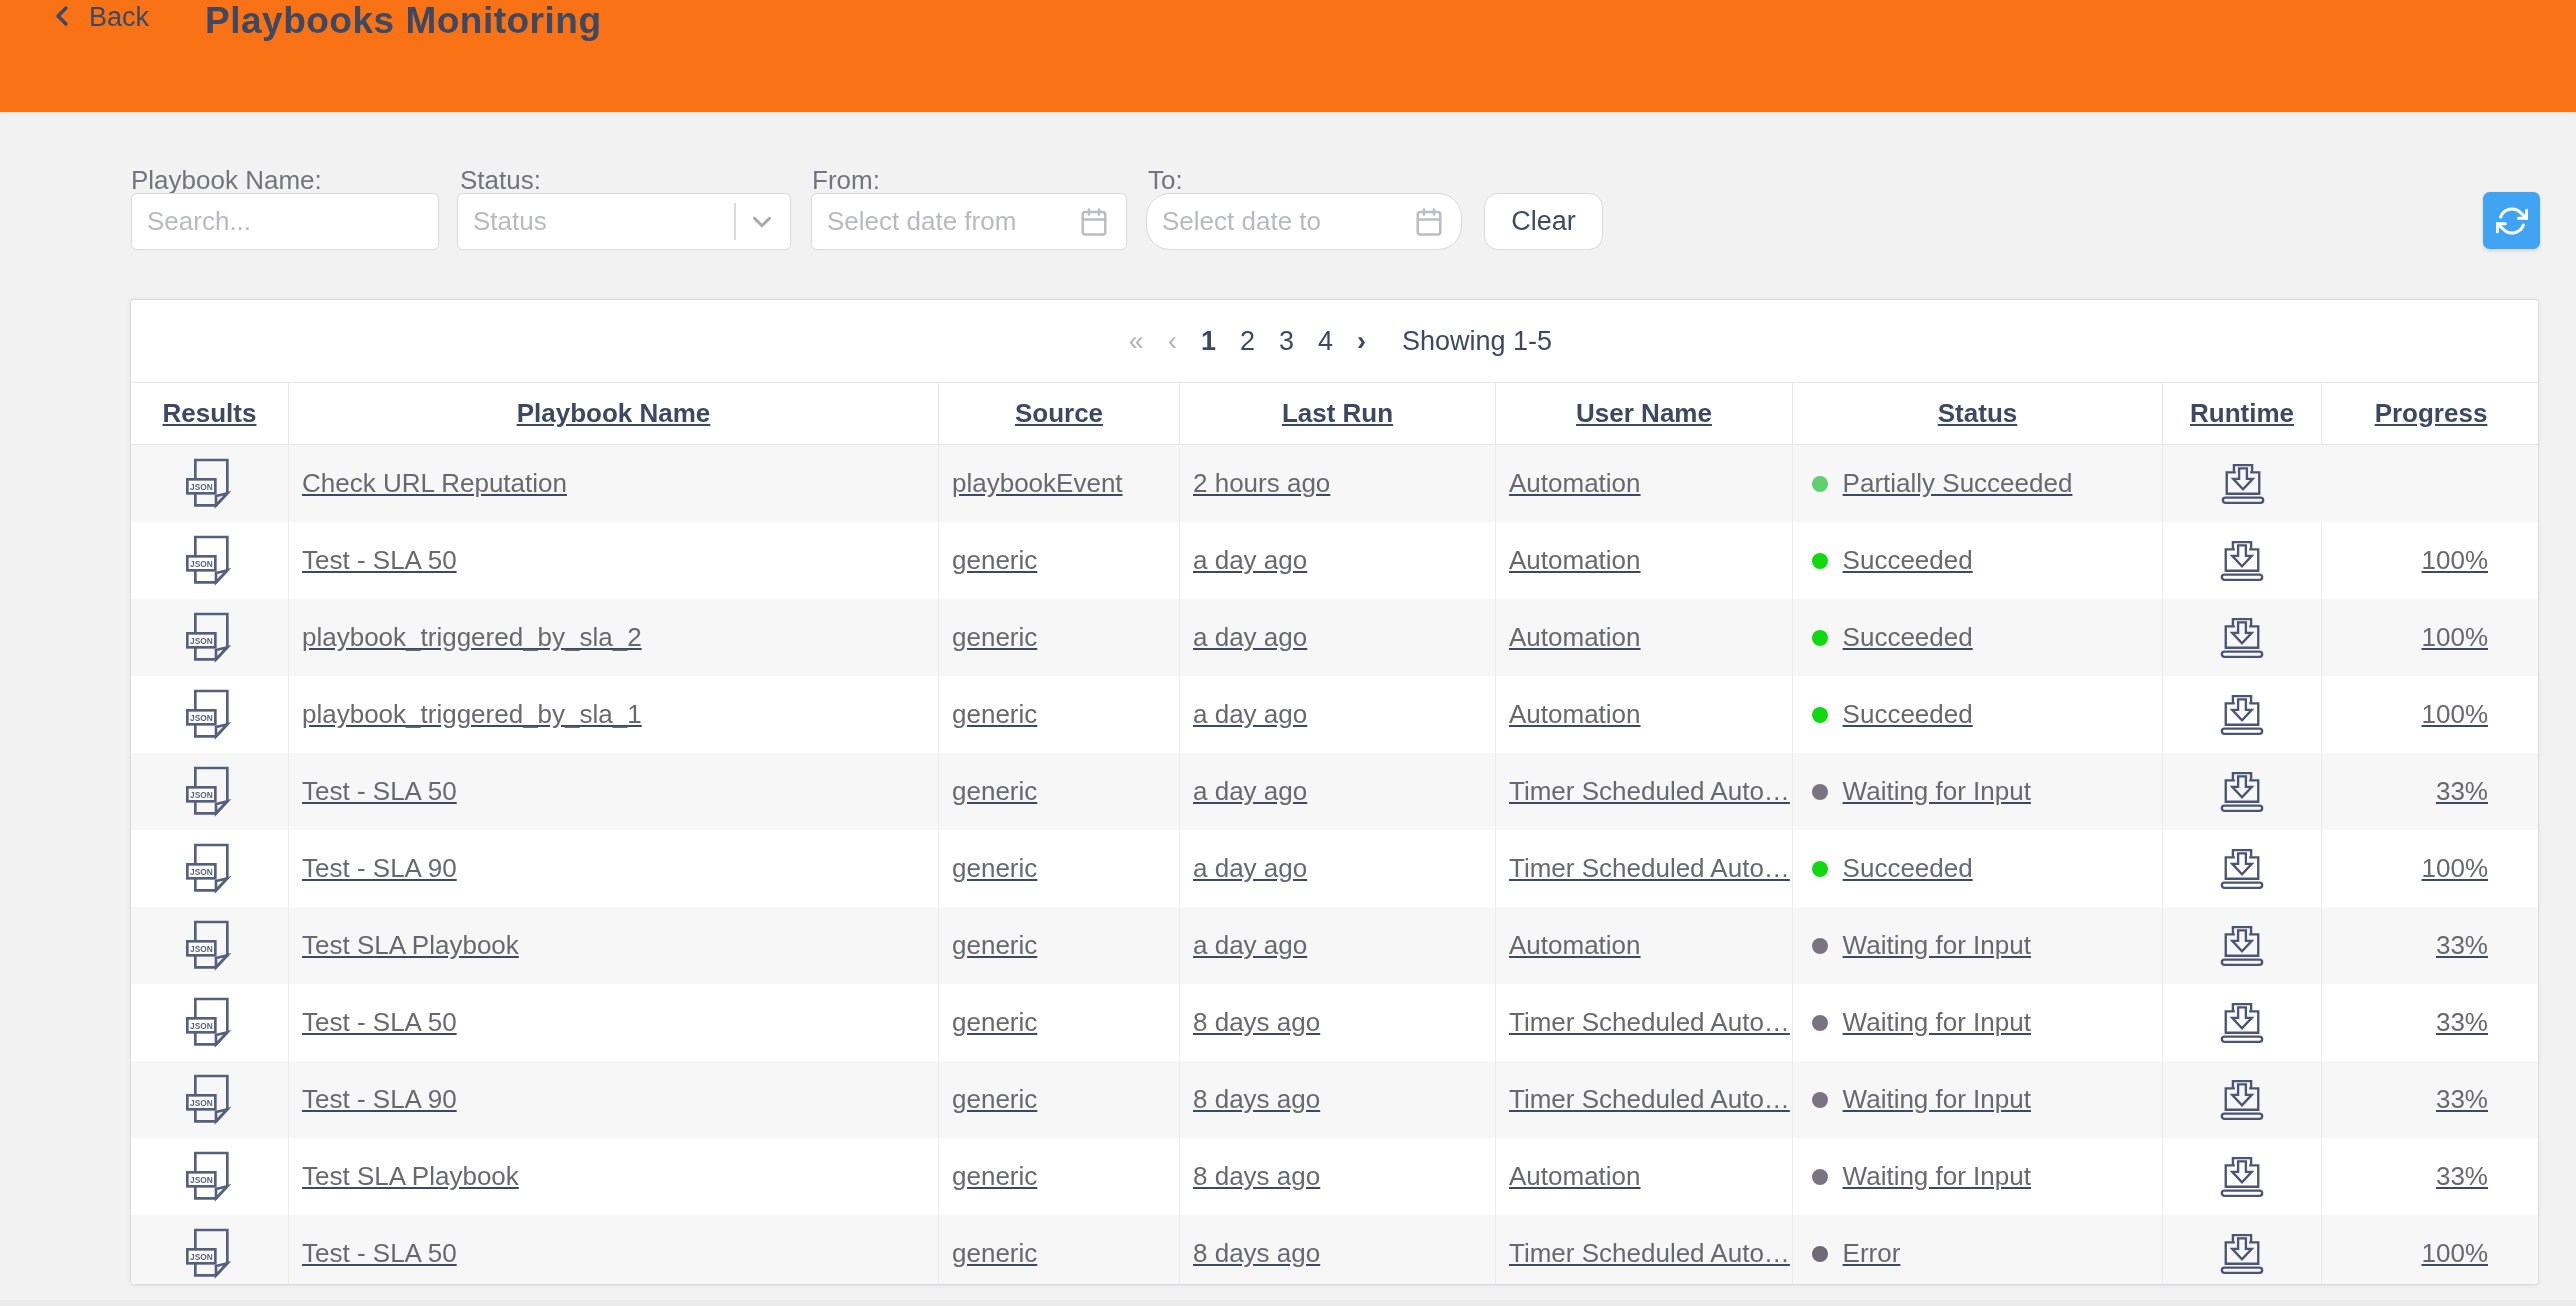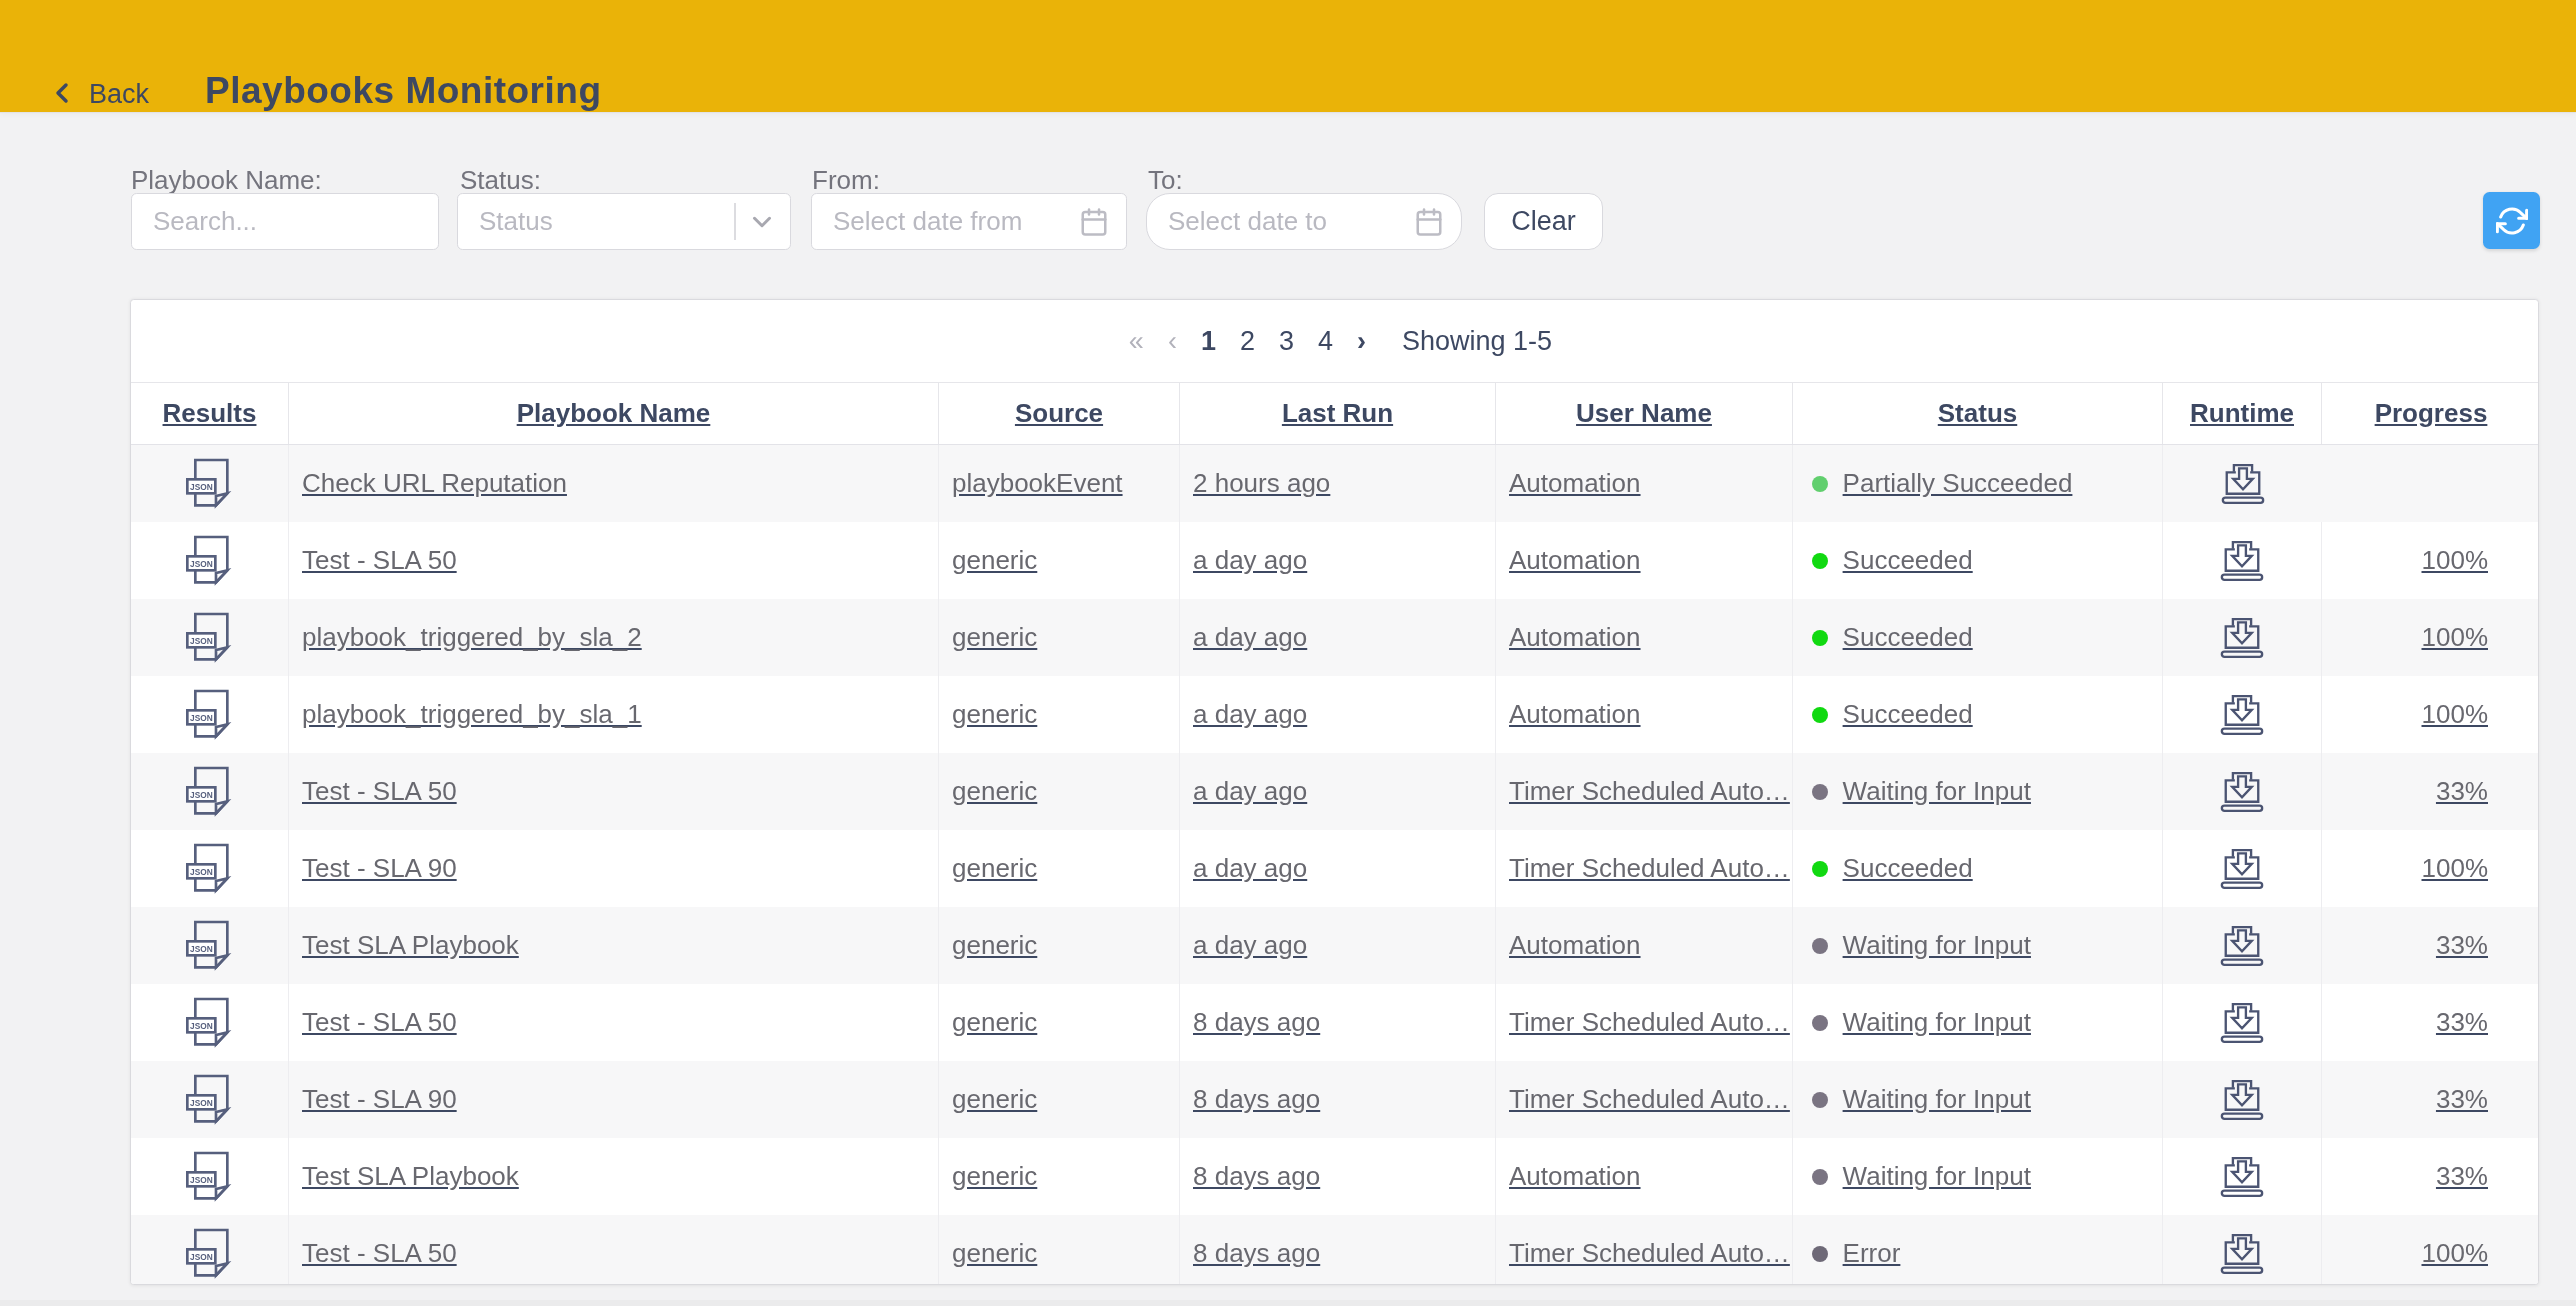--- a/index.html
+++ b/index.html
@@ -6,33 +6,33 @@
   html,body { width:2576px; height:1307px; overflow:hidden; }
   body {
     font-family:"Liberation Sans", sans-serif;
     background:#f2f2f3;
     color:#3d4862;
     position:relative;
   }
   
   .topbar {
     position:absolute; top:0; left:0; width:2576px; height:113px;
-    background:#eab308; border-bottom:1.9px solid #e3e3e6;
+    background:#f97316; border-bottom:1.9px solid #e3e3e6;
     box-shadow:0 1.9px 5.6px rgba(0,0,0,.04);
-    display:flex; align-items:flex-end;
+    display:flex; align-items:flex-start;
   }
   .back-group { display:flex; align-items:center; margin-left:46px; cursor:pointer; }
   .back-label { font-size:27px; color:#3d4862; margin-left:11px; }
   .page-title { font-size:37px; font-weight:bold; color:#3d4862; margin-left:56px; letter-spacing:0.5px; }
   
   .filter-label { position:absolute; font-size:26px; color:#74747d; }
   .f-input {
     position:absolute; top:193px; height:57px;
     background:#fff; border:1.9px solid #d9d9de; border-radius:5.6px;
-    font-size:26px; color:#55555e; padding-left:21px;
+    font-size:26px; color:#55555e; padding-left:15px;
     font-family:"Liberation Sans", sans-serif;
     display:flex; align-items:center;
   }
   .placeholder-text { color:#b9b9c1; }
   input.f-input::placeholder { color:#b9b9c1; opacity:1; }
   input.f-input { outline:none; }
   .select-divider { position:absolute; right:54px; top:9.3px; bottom:9.3px; width:1.9px; background:#dcdce0; }
   .select-chevron { position:absolute; right:13px; top:50%; transform:translateY(-50%); line-height:0; }
   .cal-icon { position:absolute; right:16.7px; top:50%; transform:translateY(-50%); line-height:0; }
   .clear-btn {

